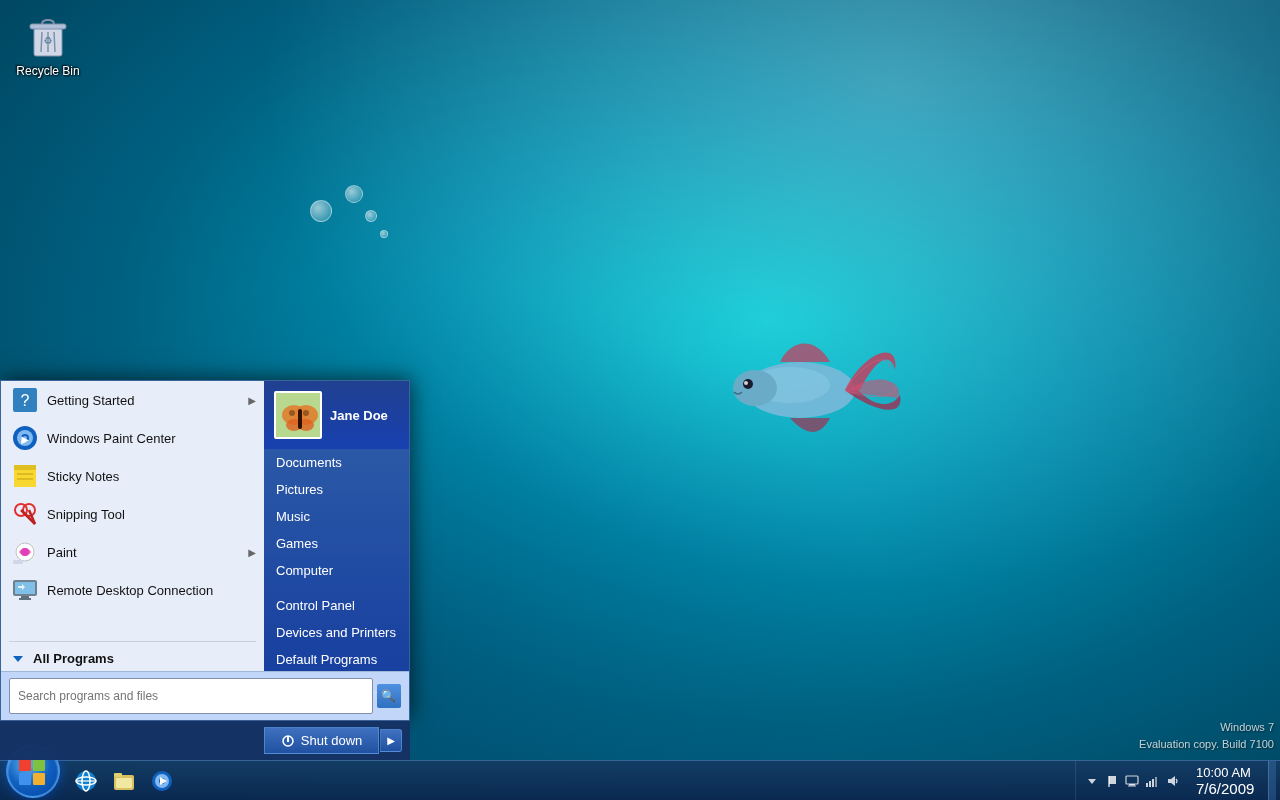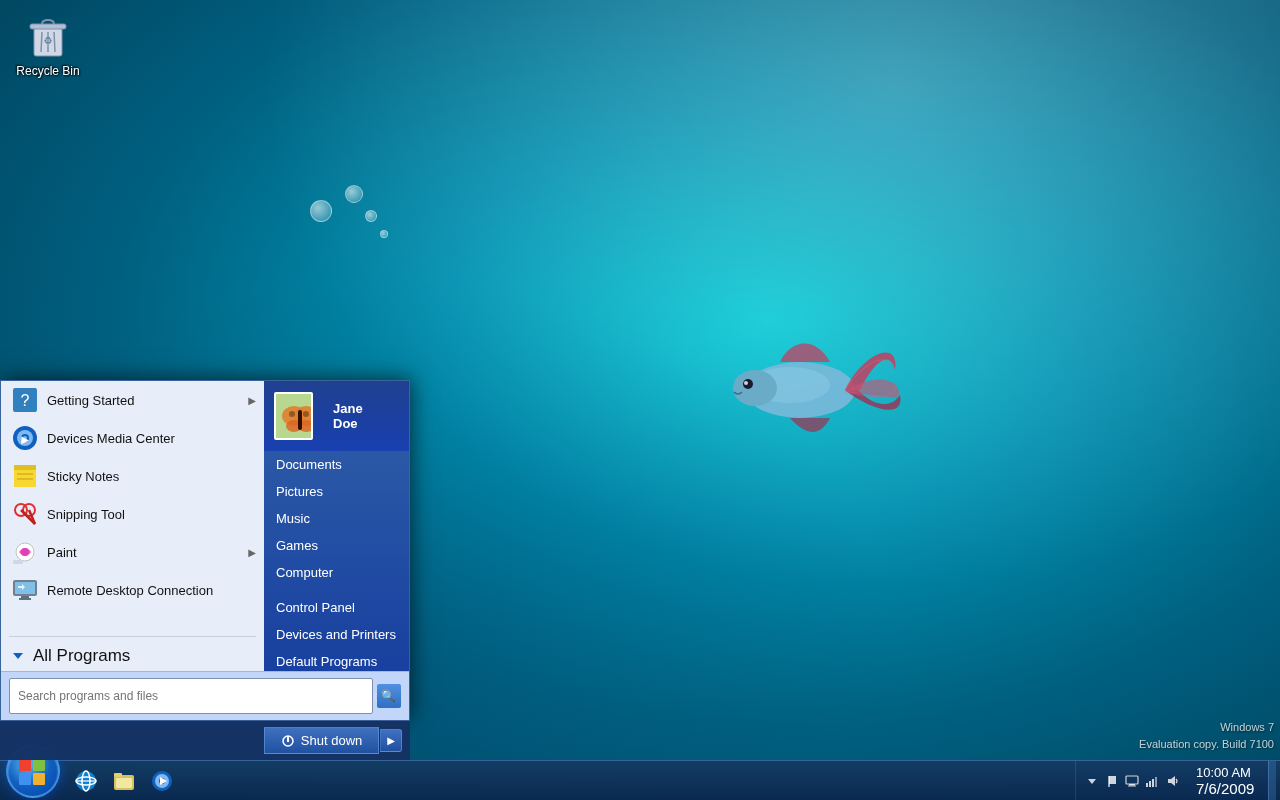--- a/index.html
+++ b/index.html
@@ -246,22 +246,22 @@
       margin: 4px 8px;
     }
 
     
     .all-programs-row {
       display: flex;
       align-items: center;
       padding: 5px 10px;
       cursor: pointer;
       color: #111;
-      font-size: 17px;
-      font-weight: 400;
+      font-size: 13px;
+      font-weight: 700;
     }
 
     .all-programs-arrow {
       width: 14px;
       height: 14px;
       margin-right: 8px;
       display: flex;
       align-items: center;
       justify-content: center;
     }
@@ -289,21 +289,21 @@
       border: 2px solid white;
       border-radius: 2px;
       overflow: hidden;
       margin-right: 0;
     }
 
     .user-name {
       color: white;
       font-size: 13px;
       font-weight: 600;
-      padding: 10px 20px;
+      padding: 10px 8px;
       align-self: center;
     }
 
     .right-menu-item {
       display: flex;
       align-items: center;
       padding: 6px 12px;
       cursor: pointer;
       color: white;
       font-size: 13px;
@@ -488,21 +488,21 @@
             <div class="start-menu-item">
               <div class="item-icon">
                 <svg width="28" height="28" viewBox="0 0 28 28">
                   <circle cx="14" cy="14" r="12" fill="#1060c0"></circle>
                   <circle cx="14" cy="14" r="8" fill="#80b8f0"></circle>
                   <circle cx="14" cy="14" r="4" fill="#1060c0"></circle>
                   <circle cx="14" cy="14" r="2" fill="#80b8f0"></circle>
                   <text x="14" y="19" text-anchor="middle" font-size="10" fill="white">▶</text>
                 </svg>
               </div>
-              <span>Devices Media Center</span>
+              <span>Windows Paint Center</span>
             </div>
 
 
             <div class="start-menu-item">
               <div class="item-icon">
                 <svg width="28" height="28" viewBox="0 0 28 28">
                   <rect x="3" y="3" width="22" height="22" fill="#f8d830"></rect>
                   <rect x="3" y="3" width="22" height="5" fill="#e0c020"></rect>
                   <line x1="6" y1="12" x2="22" y2="12" stroke="#c0a010" stroke-width="1"></line>
                   <line x1="6" y1="17" x2="22" y2="17" stroke="#c0a010" stroke-width="1"></line>

